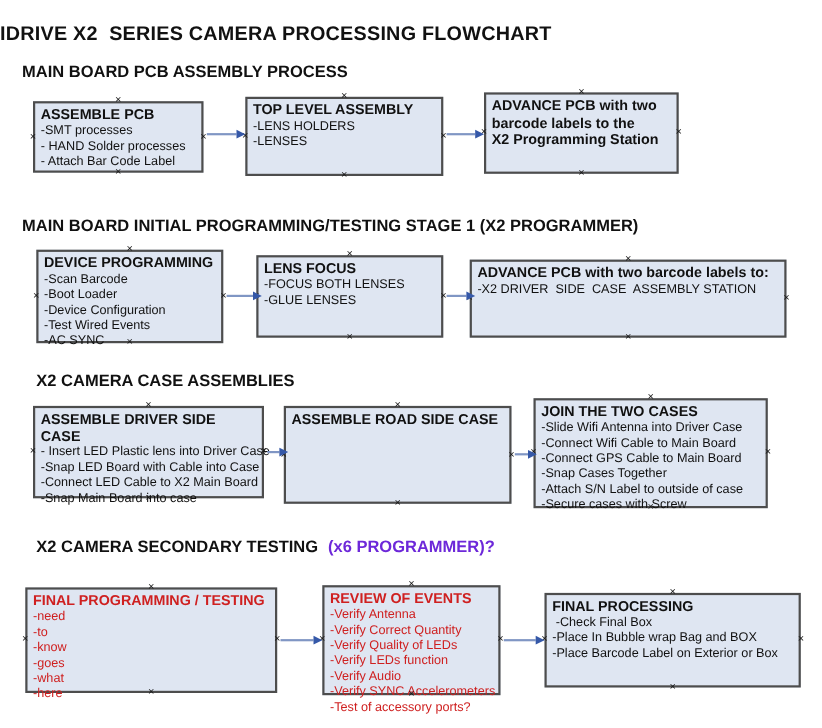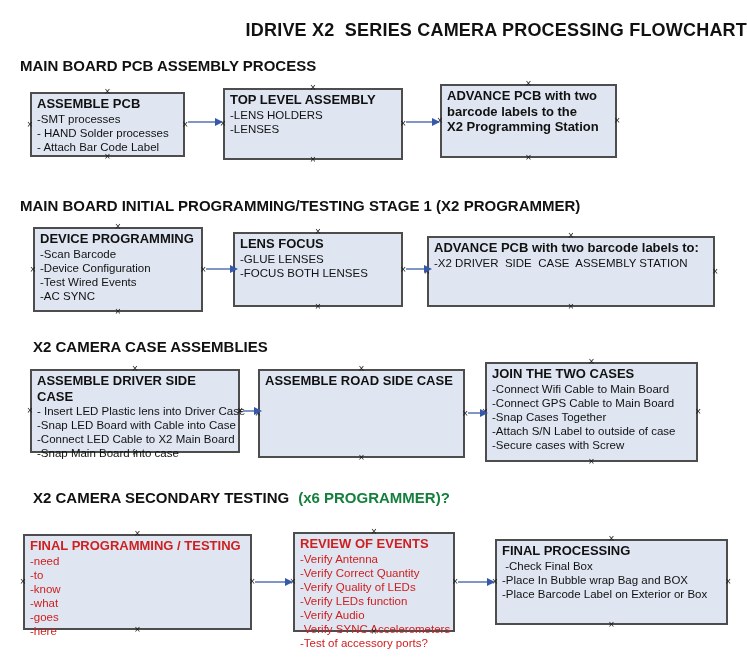--- a/index.html
+++ b/index.html
@@ -2,27 +2,27 @@
 <html><head>
 <meta charset="utf-8">
 <style>
   html,body{margin:0;padding:0;}
   body{
     width:747px;height:662px;position:relative;background:#ffffff;
     font-family:"Liberation Sans","DejaVu Sans",sans-serif;color:#111;
     overflow:hidden;
   }
   .page-title{
-    position:absolute;left:0;right:0;top:20px;text-align:right;
+    position:absolute;left:0;right:0;top:20px;text-align:left;
     font-size:18px;font-weight:bold;white-space:pre;letter-spacing:.2px;
   }
   .sec-heading{
     position:absolute;font-size:15px;font-weight:bold;white-space:pre;
   }
-  .sec-heading .suffix{color:#15803d;margin-left:9px;}
+  .sec-heading .suffix{color:#6d28d9;margin-left:9px;}
   .fbox{
     position:absolute;background:#dfe6f2;border:2px solid #4d4d4d;
     padding:2px 5px;font-size:11.5px;line-height:1.22;box-sizing:border-box;
   }
   .fbox .btitle{
     font-weight:bold;font-size:13px;line-height:1.2;white-space:pre-line;
   }
   .box-item{white-space:pre;}
   .fbox.red .btitle,.fbox.red .box-item{color:#cf2020;}
   .hd{
@@ -92,35 +92,36 @@
 <div class="sec-heading" style="left:20px;top:197px;"><span>MAIN BOARD INITIAL PROGRAMMING/TESTING STAGE 1 (X2 PROGRAMMER)</span></div>
 
 <div class="fbox" style="left:33px;top:227px;width:170px;height:85px;">
   <span class="hd t">×</span>
     <span class="hd b">×</span>
     <span class="hd l">×</span>
     <span class="hd r">×</span>
   <div class="btitle">DEVICE PROGRAMMING</div>
   <div>
       <div class="box-item">-Scan Barcode</div>
+      <div class="box-item">-Boot Loader</div>
       <div class="box-item">-Device Configuration</div>
       <div class="box-item">-Test Wired Events</div>
       <div class="box-item">-AC SYNC</div>
     </div>
 </div>
 
 <div class="fbox" style="left:233px;top:232px;width:170px;height:75px;">
   <span class="hd t">×</span>
     <span class="hd b">×</span>
     <span class="hd l">×</span>
     <span class="hd r">×</span>
   <div class="btitle">LENS FOCUS</div>
   <div>
+      <div class="box-item">-FOCUS BOTH LENSES</div>
       <div class="box-item">-GLUE LENSES</div>
-      <div class="box-item">-FOCUS BOTH LENSES</div>
     </div>
 </div>
 
 <div class="fbox" style="left:427px;top:236px;width:288px;height:71px;">
   <span class="hd t">×</span>
     <span class="hd b">×</span>
     <span class="hd l">×</span>
     <span class="hd r">×</span>
   <div class="btitle">ADVANCE PCB with two barcode labels to:</div>
   <div>
@@ -159,20 +160,21 @@
   <div class="btitle">ASSEMBLE ROAD SIDE CASE</div>
 </div>
 
 <div class="fbox" style="left:485px;top:362px;width:213px;height:100px;">
   <span class="hd t">×</span>
     <span class="hd b">×</span>
     <span class="hd l">×</span>
     <span class="hd r">×</span>
   <div class="btitle">JOIN THE TWO CASES</div>
   <div>
+      <div class="box-item">-Slide Wifi Antenna into Driver Case</div>
       <div class="box-item">-Connect Wifi Cable to Main Board</div>
       <div class="box-item">-Connect GPS Cable to Main Board</div>
       <div class="box-item">-Snap Cases Together</div>
       <div class="box-item">-Attach S/N Label to outside of case</div>
       <div class="box-item">-Secure cases with Screw</div>
     </div>
 </div>
 
 <div class="arrow" style="left:243px;top:410px;width:11px;">
     <span class="head"></span>
@@ -186,22 +188,22 @@
 <div class="fbox red" style="left:23px;top:534px;width:229px;height:96px;">
   <span class="hd t">×</span>
     <span class="hd b">×</span>
     <span class="hd l">×</span>
     <span class="hd r">×</span>
   <div class="btitle">FINAL PROGRAMMING / TESTING</div>
   <div>
       <div class="box-item">-need</div>
       <div class="box-item">-to</div>
       <div class="box-item">-know</div>
+      <div class="box-item">-goes</div>
       <div class="box-item">-what</div>
-      <div class="box-item">-goes</div>
       <div class="box-item">-here</div>
     </div>
 </div>
 
 <div class="fbox red" style="left:293px;top:532px;width:162px;height:100px;">
   <span class="hd t">×</span>
     <span class="hd b">×</span>
     <span class="hd l">×</span>
     <span class="hd r">×</span>
   <div class="btitle">REVIEW OF EVENTS</div>

